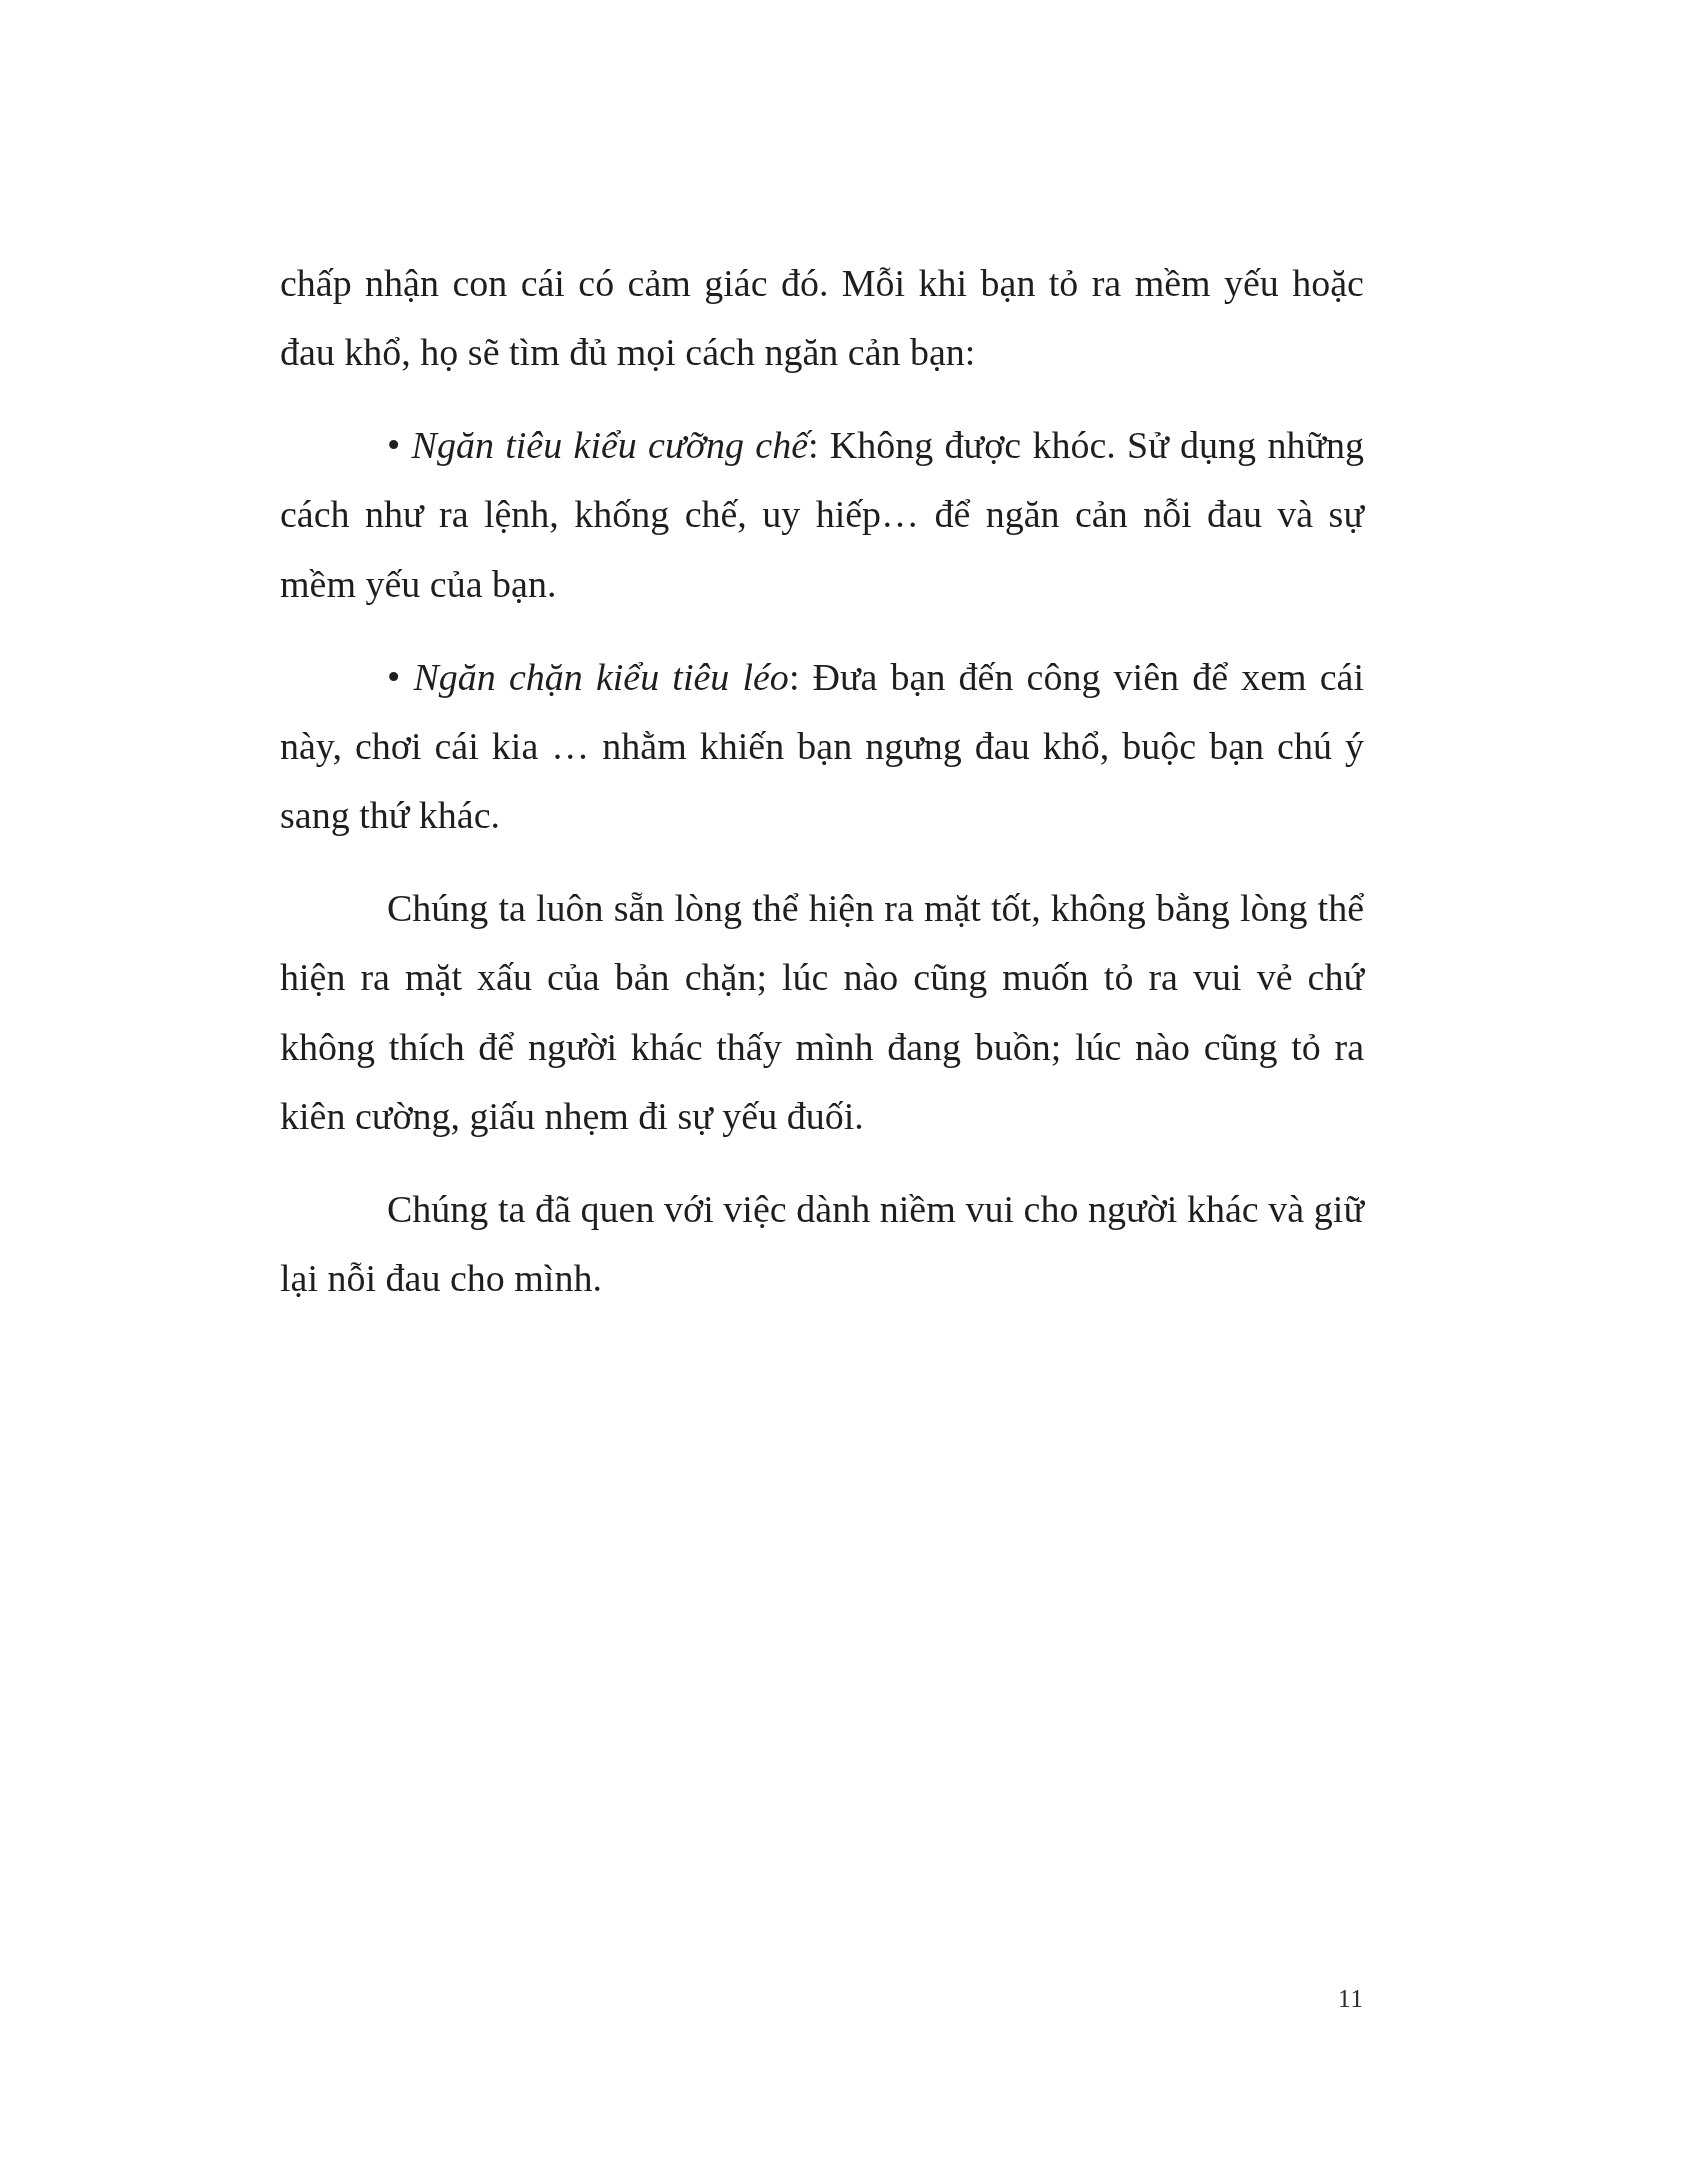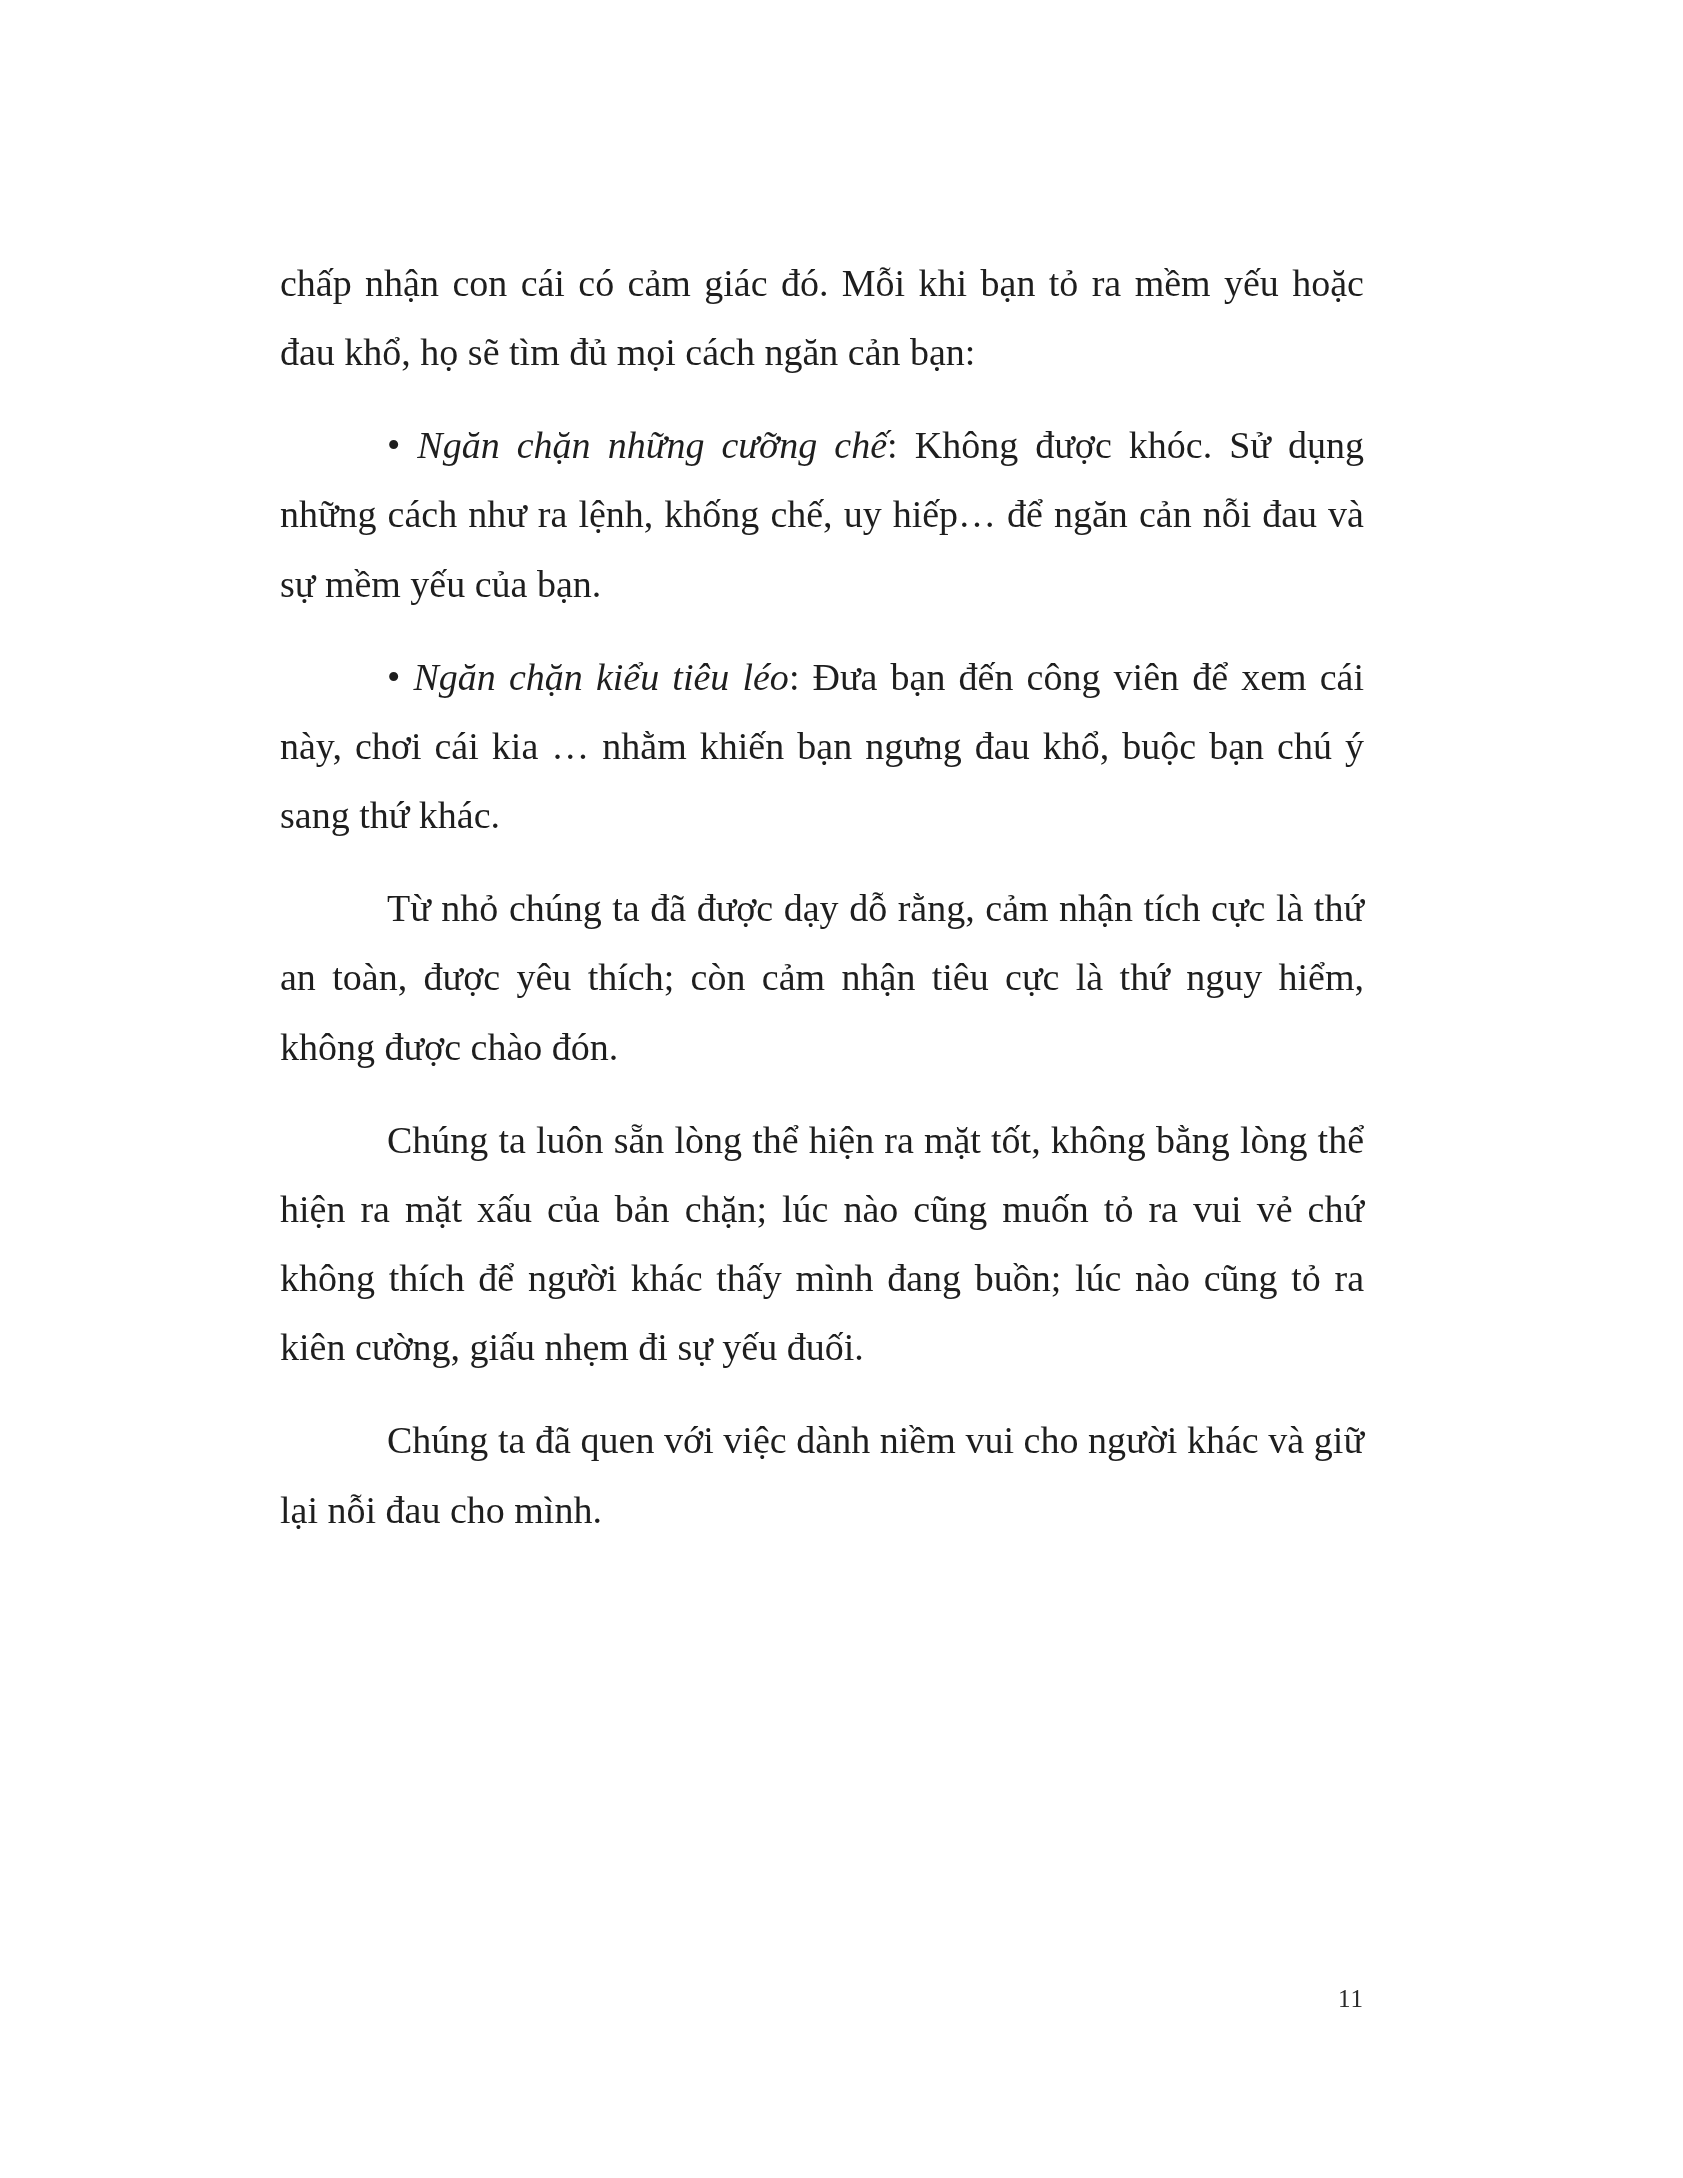--- a/index.html
+++ b/index.html
@@ -49,21 +49,20 @@
     font-family: "Liberation Serif", "DejaVu Serif", serif;
     letter-spacing: 1px;
   }
 </style>
 </head>
 <body>
 
 <div class="page">
   <div class="text-block">
       <p class="para"><span>chấp nhận con cái có cảm giác đó. Mỗi khi bạn tỏ ra mềm yếu hoặc đau khổ, họ sẽ tìm đủ mọi cách ngăn cản bạn:</span></p>
-      <p class="para indent"><span>• </span><span class="italic">Ngăn chặn những cưỡng chế</span><span>: Không được khóc. Sử dụng những cách như ra lệnh, khống chế, uy hiếp…  để ngăn cản nỗi đau và sự mềm yếu của bạn.</span></p>
+      <p class="para indent"><span>• </span><span class="italic">Ngăn tiêu kiểu cưỡng chế</span><span>: Không được khóc. Sử dụng những cách như ra lệnh, khống chế, uy hiếp…  để ngăn cản nỗi đau và sự mềm yếu của bạn.</span></p>
       <p class="para indent"><span>• </span><span class="italic">Ngăn chặn kiểu tiêu léo</span><span>: Đưa bạn đến công viên để xem cái này, chơi cái kia … nhằm khiến bạn ngưng đau khổ, buộc bạn chú ý sang thứ khác.</span></p>
-      <p class="para indent"><span>Từ nhỏ chúng ta đã được dạy dỗ rằng, cảm nhận tích cực là thứ an toàn, được yêu thích; còn cảm nhận tiêu cực là thứ nguy hiểm, không được chào đón.</span></p>
       <p class="para indent"><span>Chúng ta luôn sẵn lòng thể hiện ra mặt tốt, không bằng lòng thể hiện ra mặt xấu của bản chặn; lúc nào cũng muốn tỏ ra vui vẻ chứ không thích để người khác thấy mình đang buồn; lúc nào cũng tỏ ra kiên cường, giấu nhẹm đi sự yếu đuối.</span></p>
       <p class="para indent"><span>Chúng ta đã quen với việc dành niềm vui cho người khác và giữ lại nỗi đau cho mình.</span></p>
     </div>
   <div class="page-number">11</div>
 </div>
 
 
 </body></html>

